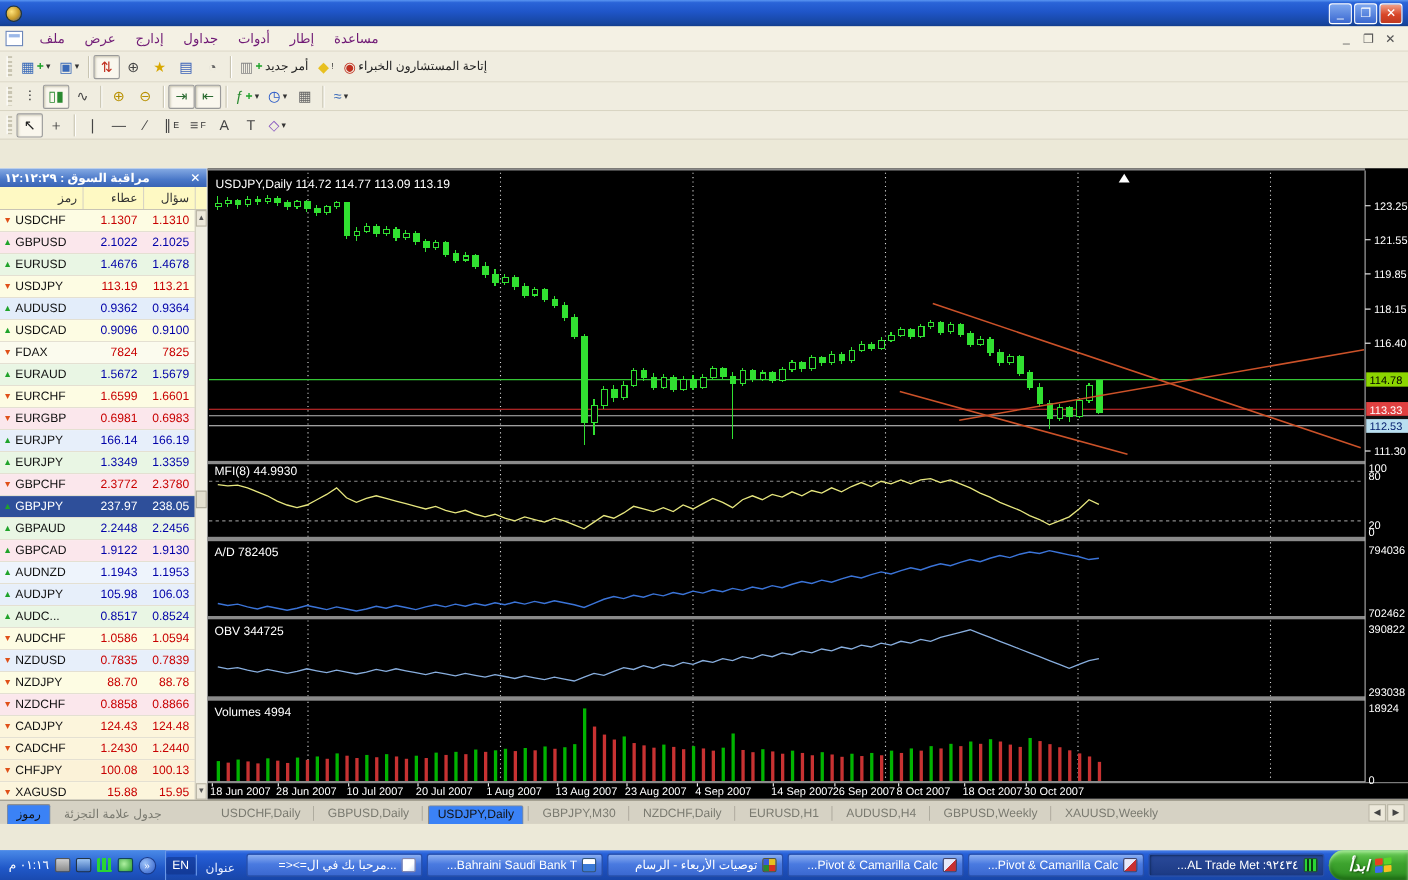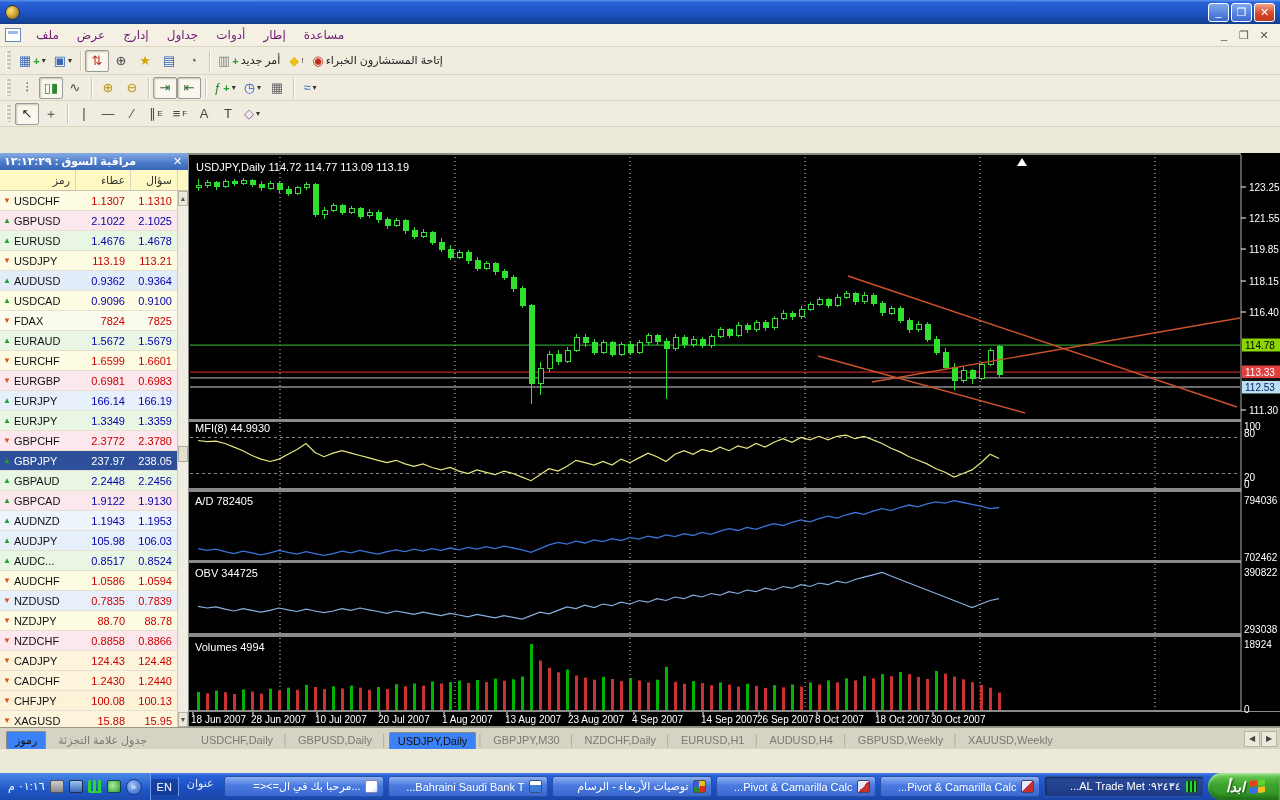--- a/index.html
+++ b/index.html
@@ -75,21 +75,21 @@
  background:linear-gradient(180deg,#4a80e8 0%,#2660d8 12%,#1d50c0 55%,#1846a8 100%)}
 .tray{display:flex;align-items:center;gap:5px;padding:0 8px;height:100%;background:linear-gradient(180deg,#4a8ae8,#2058c8 60%,#1a4ab0);border-right:1px solid #6a98e8}
 .clock{color:#fff;font-size:11px;white-space:nowrap}
 .tray-ico{width:14px;height:13px;border-radius:2px}
 .ico-taskmgr{background:linear-gradient(180deg,#cfcfcf,#8a8a8a);border:1px solid #555}
 .ico-network{background:linear-gradient(180deg,#9ec4f0,#3a6ab8);border:1px solid #234}
 .ico-signal{background:linear-gradient(0deg,#1fd a32a,#1fa32a);background:repeating-linear-gradient(90deg,#2ad534 0 3px,transparent 3px 5px);border-bottom:2px solid #2ad534}
 .ico-msn{background:radial-gradient(circle at 40% 40%,#aef0a0,#2a9a30);border:1px solid #145}
 .chev{width:16px;height:16px;border-radius:50%;background:radial-gradient(circle at 35% 35%,#9cc2f8,#2a5ac8);color:#fff;font-size:9px;text-align:center;line-height:15px;border:1px solid #1a3a88}
 .lang{color:#fff;font-size:11px;padding:2px 6px;background:rgba(10,40,120,.45);border-radius:2px}
-.deskband{display:flex;align-items:flex-start;gap:4px;color:#e8eeff;font-size:11px;padding:0 8px;border-left:1px solid #6a98e8;height:70%}
+.deskband{display:flex;align-items:flex-end;gap:4px;color:#e8eeff;font-size:11px;padding:0 8px;border-left:1px solid #6a98e8;height:70%}
 .task-btn{flex:1 1 0;max-width:160px;height:21px;margin:0 2px;display:flex;flex-direction:row-reverse;align-items:center;gap:4px;padding:0 5px;
  background:linear-gradient(180deg,#8cb0f2,#4a7ae0 45%,#3a68d0);border:1px solid #2a50a8;border-radius:3px;color:#fff;font-size:11px;
  overflow:hidden;white-space:nowrap}
 .task-btn.active{background:linear-gradient(180deg,#2a4a9a,#1c3a84);box-shadow:inset 1px 1px 2px #102858}
 .tb-ico{flex:0 0 13px;width:13px;height:13px;border-radius:2px}
 .ie-page-icon{background:linear-gradient(135deg,#fff 60%,#cfe0f8);border:1px solid #88a}
 .bank-icon{background:linear-gradient(180deg,#fff 40%,#3a7ad8 40%);border:1px solid #357}
 .paint-icon{background:conic-gradient(#e8c020 0 25%,#d83020 0 50%,#2a8a30 0 75%,#3a5ad8 0);border:1px solid #553}
 .calc-icon{background:linear-gradient(135deg,#e8e8f8 50%,#c83030 50%);border:1px solid #446}
 .mt-icon{background:repeating-linear-gradient(90deg,#2ad534 0 2px,#0a3a10 2px 4px);border:1px solid #253}

